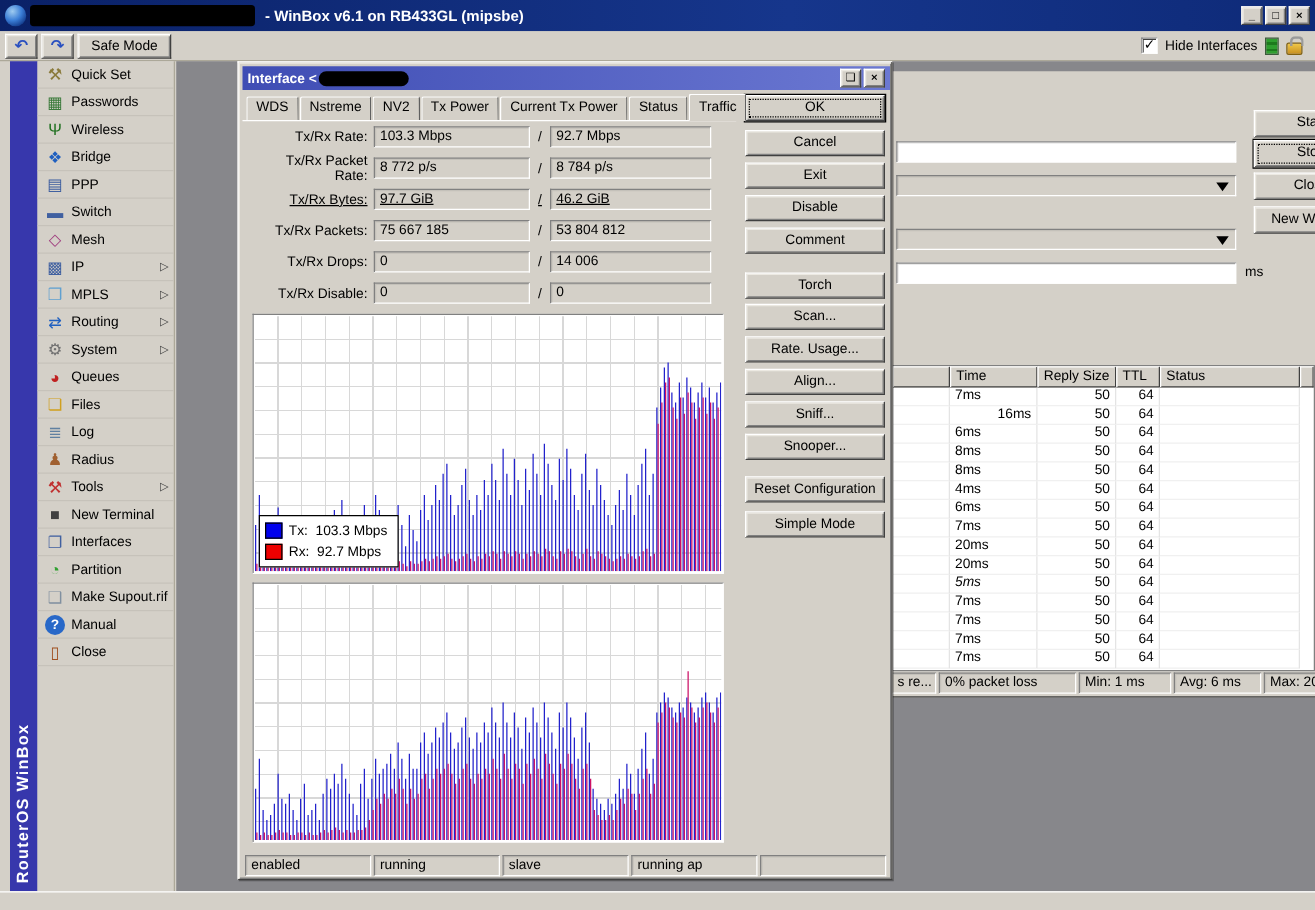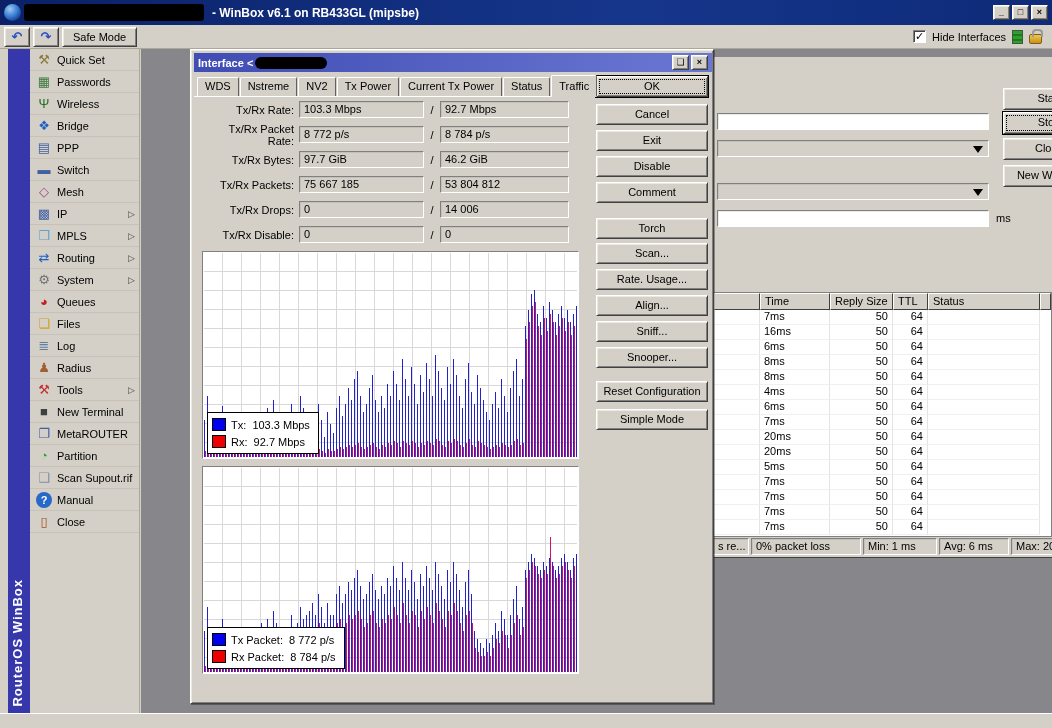--- a/index.html
+++ b/index.html
@@ -190,29 +190,29 @@
       <span class="mi-icon" style="color: rgb(192, 48, 48);">⚒</span>
       <span class="mi-label">Tools</span>
       <span class="mi-arrow">▷</span>
     </div>
     <div class="mitem">
       <span class="mi-icon" style="color: rgb(64, 64, 64);">■</span>
       <span class="mi-label">New Terminal</span>
     </div>
     <div class="mitem">
       <span class="mi-icon" style="color: rgb(64, 96, 160);">❐</span>
-      <span class="mi-label">MetaROUTER</span>
+      <span class="mi-label">Interfaces</span>
     </div>
     <div class="mitem">
       <span class="mi-icon" style="color: rgb(48, 160, 48);">◔</span>
       <span class="mi-label">Partition</span>
     </div>
     <div class="mitem">
       <span class="mi-icon" style="color: rgb(128, 144, 160);">❑</span>
-      <span class="mi-label">Scan Supout.rif</span>
+      <span class="mi-label">Make Supout.rif</span>
     </div>
     <div class="mitem">
       <span class="mi-icon circled" style="color: rgb(255, 255, 255);">?</span>
       <span class="mi-label">Manual</span>
     </div>
     <div class="mitem">
       <span class="mi-icon" style="color: rgb(160, 80, 32);">▯</span>
       <span class="mi-label">Close</span>
     </div>
   </div>
@@ -246,21 +246,21 @@
         </div>
         <div class="prow">
           <span class="pcell" style="width: 46px;"></span>
           <span class="pcell" style="width: 70px;">7ms</span>
           <span class="pcell num" style="width: 63px;">50</span>
           <span class="pcell num" style="width: 35px;">64</span>
           <span class="pcell" style="width: 112px;"></span>
         </div>
         <div class="prow">
           <span class="pcell" style="width: 46px;"></span>
-          <span class="pcell" style="width: 70px;">16ms</span>
+          <span class="pcell" style="width: 70px; text-align: right;">16ms</span>
           <span class="pcell num" style="width: 63px;">50</span>
           <span class="pcell num" style="width: 35px;">64</span>
           <span class="pcell" style="width: 112px;"></span>
         </div>
         <div class="prow">
           <span class="pcell" style="width: 46px;"></span>
           <span class="pcell" style="width: 70px;">6ms</span>
           <span class="pcell num" style="width: 63px;">50</span>
           <span class="pcell num" style="width: 35px;">64</span>
           <span class="pcell" style="width: 112px;"></span>
@@ -309,21 +309,21 @@
         </div>
         <div class="prow">
           <span class="pcell" style="width: 46px;"></span>
           <span class="pcell" style="width: 70px;">20ms</span>
           <span class="pcell num" style="width: 63px;">50</span>
           <span class="pcell num" style="width: 35px;">64</span>
           <span class="pcell" style="width: 112px;"></span>
         </div>
         <div class="prow">
           <span class="pcell" style="width: 46px;"></span>
-          <span class="pcell" style="width: 70px;">5ms</span>
+          <span class="pcell" style="width: 70px; font-style: italic;">5ms</span>
           <span class="pcell num" style="width: 63px;">50</span>
           <span class="pcell num" style="width: 35px;">64</span>
           <span class="pcell" style="width: 112px;"></span>
         </div>
         <div class="prow">
           <span class="pcell" style="width: 46px;"></span>
           <span class="pcell" style="width: 70px;">7ms</span>
           <span class="pcell num" style="width: 63px;">50</span>
           <span class="pcell num" style="width: 35px;">64</span>
           <span class="pcell" style="width: 112px;"></span>
@@ -386,21 +386,21 @@
           <span class="fval fv1 sunken">103.3 Mbps</span>
           <span class="fsep">/</span>
           <span class="fval fv2 sunken">92.7 Mbps</span>
         </div>
         <div class="frow" style="top: 76px;">
           <span class="flabel">Tx/Rx Packet Rate:</span>
           <span class="fval fv1 sunken">8 772 p/s</span>
           <span class="fsep">/</span>
           <span class="fval fv2 sunken">8 784 p/s</span>
         </div>
-        <div class="frow" style="top: 101px;">
+        <div class="frow" style="top: 101px; text-decoration: underline;">
           <span class="flabel">Tx/Rx Bytes:</span>
           <span class="fval fv1 sunken">97.7 GiB</span>
           <span class="fsep">/</span>
           <span class="fval fv2 sunken">46.2 GiB</span>
         </div>
         <div class="frow" style="top: 126px;">
           <span class="flabel">Tx/Rx Packets:</span>
           <span class="fval fv1 sunken">75 667 185</span>
           <span class="fsep">/</span>
           <span class="fval fv2 sunken">53 804 812</span>
@@ -926,44 +926,41 @@
           <div class="bar" style="left: 358px; height: 52%; background: rgb(204, 17, 102);"></div>
           <div class="bar" style="left: 360px; height: 58%; background: rgb(34, 34, 204);"></div>
           <div class="bar" style="left: 361px; height: 54%; background: rgb(204, 17, 102);"></div>
           <div class="bar" style="left: 363px; height: 54%; background: rgb(34, 34, 204);"></div>
           <div class="bar" style="left: 364px; height: 50%; background: rgb(204, 17, 102);"></div>
           <div class="bar" style="left: 366px; height: 50%; background: rgb(34, 34, 204);"></div>
           <div class="bar" style="left: 367px; height: 46%; background: rgb(204, 17, 102);"></div>
           <div class="bar" style="left: 369px; height: 56%; background: rgb(34, 34, 204);"></div>
           <div class="bar" style="left: 370px; height: 52%; background: rgb(204, 17, 102);"></div>
           <div class="bar" style="left: 372px; height: 58%; background: rgb(34, 34, 204);"></div>
-          <div class="legend">
-            <div class="lrow">
-              <span class="lswatch" style="background: rgb(0, 0, 238);"></span>
-              <span class="ltext">Tx Packet:&nbsp; 8 772 p/s</span>
-            </div>
-            <div class="lrow">
-              <span class="lswatch" style="background: rgb(238, 0, 0);"></span>
-              <span class="ltext">Rx Packet:&nbsp; 8 784 p/s</span>
-            </div>
-          </div>
         </div>
     </div>
 
     <div id="dialog-buttons">
         <div class="dbtn raised default-btn" style="top: 26px;">OK</div>
         <div class="dbtn raised" style="top: 54px;">Cancel</div>
         <div class="dbtn raised" style="top: 80px;">Exit</div>
         <div class="dbtn raised" style="top: 106px;">Disable</div>
         <div class="dbtn raised" style="top: 132px;">Comment</div>
         <div class="dbtn raised" style="top: 168px;">Torch</div>
         <div class="dbtn raised" style="top: 193px;">Scan...</div>
         <div class="dbtn raised" style="top: 219px;">Rate. Usage...</div>
         <div class="dbtn raised" style="top: 245px;">Align...</div>
         <div class="dbtn raised" style="top: 271px;">Sniff...</div>
         <div class="dbtn raised" style="top: 297px;">Snooper...</div>
         <div class="dbtn raised" style="top: 331px;">Reset Configuration</div>
         <div class="dbtn raised" style="top: 359px;">Simple Mode</div>
       </div>
+    <div class="dstatus" id="dialog-statusbar">
+        <span class="dscell sunken grayfield">enabled</span>
+        <span class="dscell sunken grayfield">running</span>
+        <span class="dscell sunken grayfield">slave</span>
+        <span class="dscell sunken grayfield">running ap</span>
+        <span class="dscell sunken grayfield"></span>
+      </div>
   </div>
 </div>
 
 <div class="bottom-strip"></div>
 
 </body></html>

